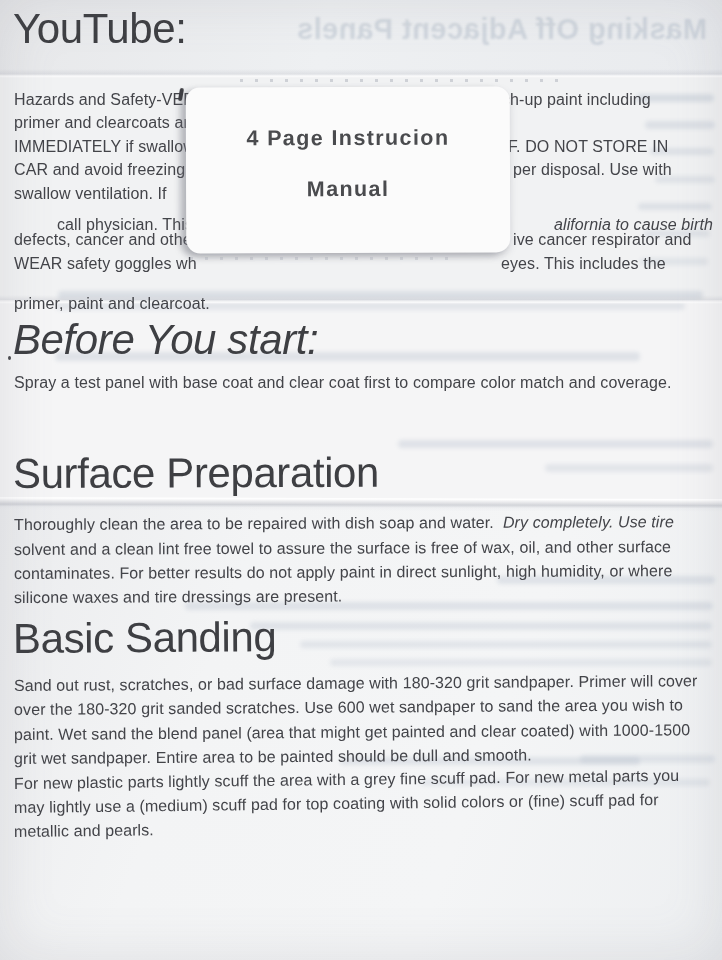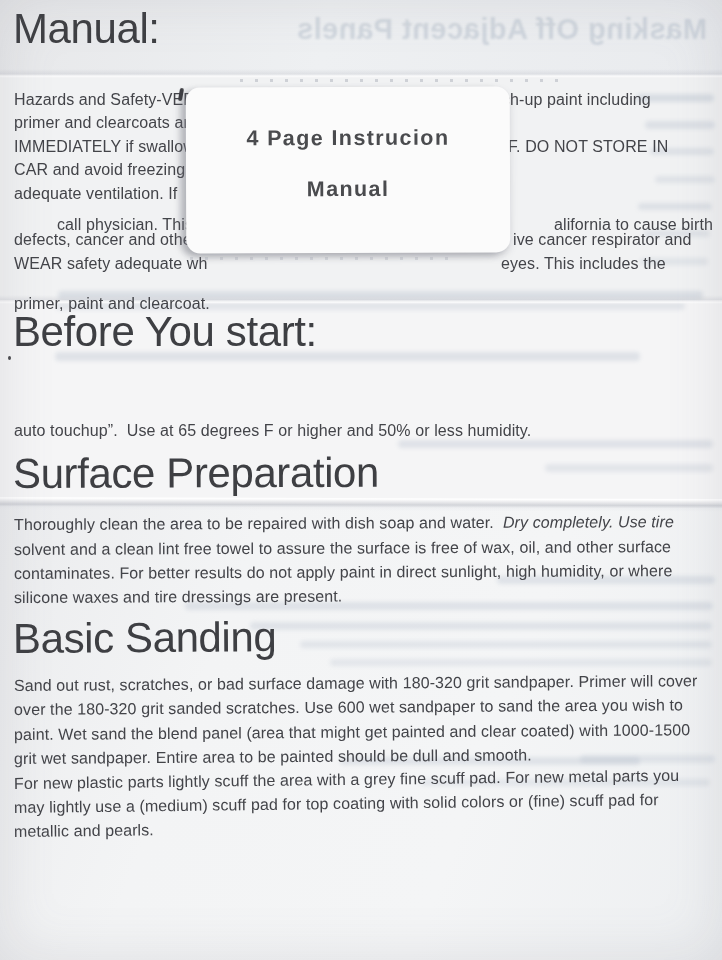--- a/index.html
+++ b/index.html
@@ -94,43 +94,43 @@
   <div class="smudge" style="left:300px;top:641px;width:412px;height:7px;opacity:.22;"></div>
   <div class="smudge" style="left:330px;top:659px;width:382px;height:7px;opacity:.20;"></div>
   <div class="smudge" style="left:340px;top:757px;width:300px;height:8px;opacity:.24;"></div>
   <div class="smudge" style="left:580px;top:755px;width:135px;height:8px;opacity:.22;"></div>
   <div class="smudge" style="left:420px;top:779px;width:290px;height:7px;opacity:.20;"></div>
 
   <div class="crease crease-1"></div>
   <div class="crease crease-2"></div>
   <div class="crease crease-3"></div>
 
-  <div class="heading" style="top:5px;">Manual:</div>
+  <div class="heading" style="top:5px;">YouTube:</div>
 
   <div class="wline" style="top:88px;"><span>Hazards and Safety-VERY</span><span class="rfrag" style="left:488px;">ch-up paint including</span></div>
   <div class="wline" style="top:111px;"><span>primer and clearcoats ar</span></div>
   <div class="wline" style="top:135px;"><span>IMMEDIATELY if swallow</span><span class="rfrag" style="left:476px;">20F. DO NOT STORE IN</span></div>
-  <div class="wline" style="top:158px;"><span>CAR and avoid freezing.</span></div>
-  <div class="wline" style="top:182px;"><span>adequate ventilation. If</span></div>
-  <div class="wline" style="top:213px;margin-left:43px;"><span>call physician. This prod</span><span class="rfrag" style="left:497px;">alifornia to cause birth</span></div>
+  <div class="wline" style="top:158px;"><span>CAR and avoid freezing.</span><span class="rfrag" style="left:499px;">per disposal. Use with</span></div>
+  <div class="wline" style="top:182px;"><span>swallow ventilation. If</span></div>
+  <div class="wline" style="top:213px;margin-left:43px;"><span>call physician. This prod</span><span class="rfrag" style="left:497px;font-style:italic;">alifornia to cause birth</span></div>
   <div class="wline" style="top:228px;"><span>defects, cancer and othe</span><span class="rfrag" style="left:499px;">ive cancer respirator and</span></div>
-  <div class="wline" style="top:252px;"><span>WEAR safety adequate wh</span><span class="rfrag" style="left:487px;">eyes. This includes the</span></div>
+  <div class="wline" style="top:252px;"><span>WEAR safety goggles wh</span><span class="rfrag" style="left:487px;">eyes. This includes the</span></div>
   <div class="wline" style="top:292px;"><span>primer, paint and clearcoat.</span></div>
 
   <div id="sticker">
     <div class="sticker-text sticker-l1">4 Page Instrucion</div>
     <div class="sticker-text sticker-l2">Manual</div>
   </div>
   <div class="perf perf-top"></div>
   <div class="perf perf-bottom"></div>
   <div class="ink-mark"></div>
 
-  <div class="heading" style="top:308px;">Before You start:</div>
+  <div class="heading" style="top:316px;font-style:italic;">Before You start:</div>
   <div class="stray-dot"></div>
-  <div class="tline" style="top:419px;">auto touchup”.  Use at 65 degrees F or higher and 50% or less humidity.</div>
+  <div class="tline" style="top:371px;">Spray a test panel with base coat and clear coat first to compare color match and coverage.</div>
 
   <div class="heading" style="top:450px;transform:rotate(-.2deg);transform-origin:left center;">Surface Preparation</div>
   <div class="tline" style="top:513px;transform:rotate(-.25deg);transform-origin:left center;"><span>Thoroughly clean the area to be repaired with dish soap and water.  </span><span class="italic">Dry completely. Use tire</span></div>
   <div class="tline" style="top:538px;transform:rotate(-.25deg);transform-origin:left center;">solvent and a clean lint free towel to assure the surface is free of wax, oil, and other surface</div>
   <div class="tline" style="top:562px;transform:rotate(-.25deg);transform-origin:left center;">contaminates. For better results do not apply paint in direct sunlight, high humidity, or where</div>
   <div class="tline" style="top:586px;transform:rotate(-.25deg);transform-origin:left center;">silicone waxes and tire dressings are present.</div>
 
   <div class="heading" style="top:615px;transform:rotate(-.4deg);transform-origin:left center;">Basic Sanding</div>
   <div class="tline" style="top:674px;transform:rotate(-.4deg);transform-origin:left center;">Sand out rust, scratches, or bad surface damage with 180-320 grit sandpaper. Primer will cover</div>
   <div class="tline" style="top:698px;transform:rotate(-.4deg);transform-origin:left center;">over the 180-320 grit sanded scratches. Use 600 wet sandpaper to sand the area you wish to</div>

